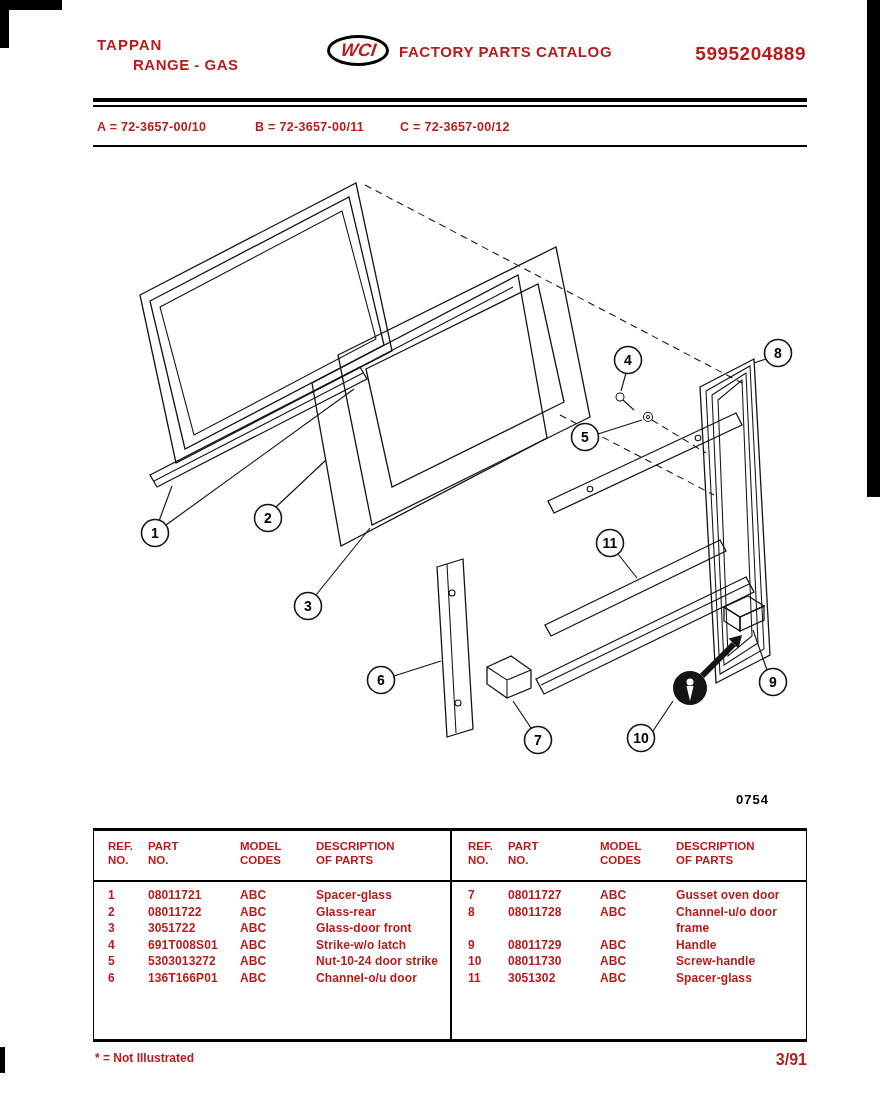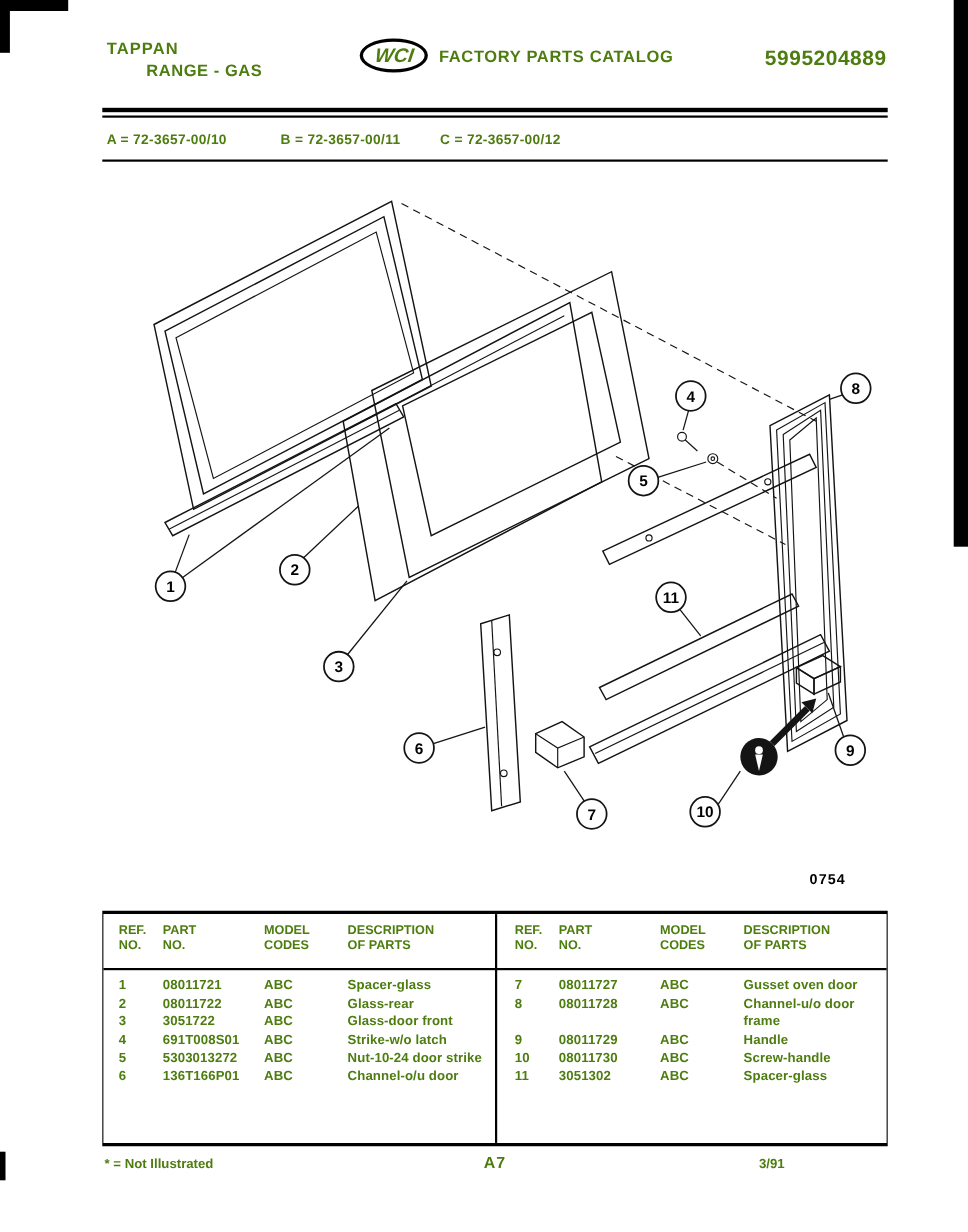--- a/index.html
+++ b/index.html
@@ -1,18 +1,18 @@
 <!DOCTYPE html>
 <html><head>
 <meta charset="utf-8">
 <style>
   html,body{margin:0;padding:0;background:#888;}
   .page{
     position:relative;width:880px;height:1120px;background:#fff;overflow:hidden;
-    font-family:"Liberation Sans",sans-serif;color:#4d7c0f;
+    font-family:"Liberation Sans",sans-serif;color:#b91c1c;
   }
   .abs{position:absolute;}
   .rule{position:absolute;background:#000;}
   
   .brand1{left:97px;top:36px;font-size:15px;font-weight:700;letter-spacing:1px;}
   .brand2{left:97px;top:56px;font-size:15px;font-weight:700;letter-spacing:0.5px;margin-left:36px;}
   .logo{
     left:327px;top:35px;width:62px;height:31px;border:3px solid #000;border-radius:50%;
     display:flex;align-items:center;justify-content:center;box-sizing:border-box;
   }
@@ -46,21 +46,21 @@
   .thalf.r{left:360px;width:350px;}
   .hrow{position:absolute;top:9px;left:14px;right:2px;display:grid;
         grid-template-columns:40px 92px 76px 1fr;font-size:11.5px;font-weight:700;line-height:13.5px;}
   .hl{display:block;}
   .tbody{position:absolute;top:57px;left:14px;right:2px;}
   .trow{display:grid;grid-template-columns:40px 92px 76px 1fr;height:16.6px;
         font-size:12px;font-weight:700;white-space:nowrap;letter-spacing:0.1px;}
   
   .f-note{left:95px;top:1051px;font-size:12px;font-weight:700;}
   .f-page{left:93px;top:1050px;width:714px;text-align:center;font-size:14.5px;font-weight:700;letter-spacing:1px;}
-  .f-date{left:690px;top:1051px;width:117px;text-align:left;font-size:12px;font-weight:700;}
+  .f-date{left:690px;top:1051px;width:117px;text-align:right;font-size:16px;font-weight:700;}
   
   .art{position:absolute;background:#000;}
 </style>
 </head>
 <body>
 
 <div class="page">
 
   <div class="abs brand1">TAPPAN</div>
   <div class="abs brand2">RANGE - GAS</div>
@@ -337,21 +337,20 @@
           <span>11</span>
             <span>3051302</span>
             <span>ABC</span>
             <span>Spacer-glass</span>
         </div>
       </div>
     </div>
   </div>
 
   <div class="abs f-note">* = Not Illustrated</div>
-  <div class="abs f-page">A7</div>
   <div class="abs f-date">3/91</div>
 
   <div class="art" style="left:0;top:0;width:62px;height:10px;"></div>
   <div class="art" style="left:0;top:0;width:9px;height:48px;"></div>
   <div class="art" style="left:867px;top:0;width:13px;height:497px;"></div>
   <div class="art" style="left:0;top:1047px;width:5px;height:26px;"></div>
 
 </div>
 
 </body></html>

